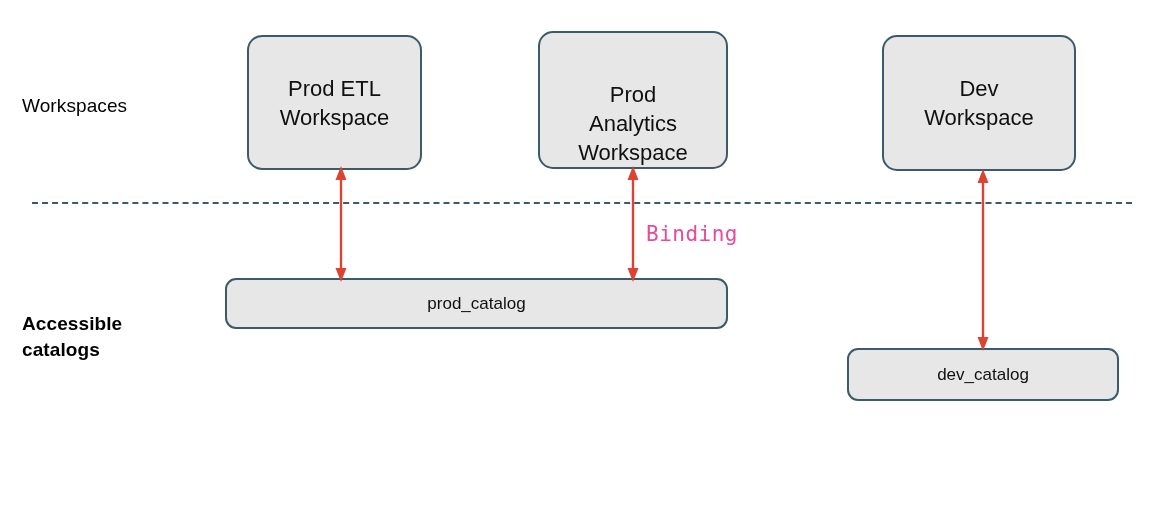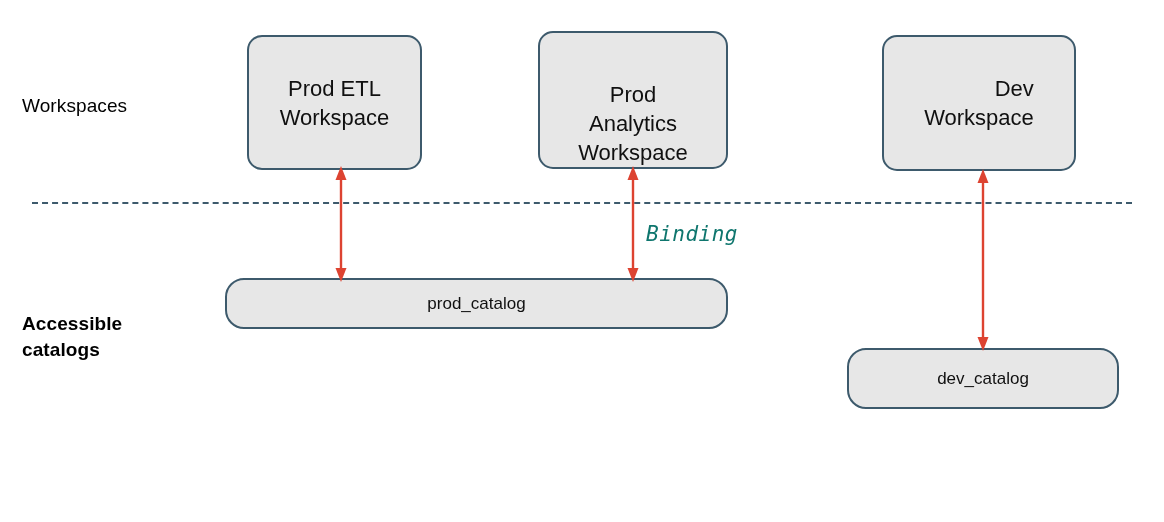--- a/index.html
+++ b/index.html
@@ -49,31 +49,31 @@
     color: #101010;
     font-family: "Liberation Sans", sans-serif;
   }
   .node.workspace {
     font-size: 22px;
     line-height: 29px;
   }
   .node.catalog {
     font-size: 17px;
     line-height: 22px;
-    border-radius: 19px;
+    border-radius: 11px;
   }
   .node span {
     white-space: pre-line;
     display: block;
   }
   #node-prod-etl      { left: 247px; top: 35px;  width: 175px; height: 135px; }
   #node-prod-analytics{ left: 538px; top: 31px;  width: 190px; height: 138px; align-items: flex-end; }
-  #node-dev           { left: 882px; top: 35px;  width: 194px; height: 136px; text-align: right; }
+  #node-dev           { left: 882px; top: 35px;  width: 194px; height: 136px; }
   #node-prod-catalog  { left: 225px; top: 278px; width: 503px; height: 51px; }
-  #node-dev-catalog   { left: 847px; top: 348px; width: 272px; height: 61px; }
+  #node-dev-catalog   { left: 847px; top: 348px; width: 272px; height: 53px; }
 
   #divider {
     position: absolute;
     left: 32px;
     top: 202px;
     width: 1100px;
     height: 2px;
     border-top: 2px dashed #3d5a6c;
     box-sizing: border-box;
   }
@@ -84,24 +84,23 @@
   #arrow-prod-etl      { left: 326px; top: 164px; }
   #arrow-prod-analytics{ left: 618px; top: 164px; }
   #arrow-dev           { left: 968px; top: 167px; }
 
   #binding-label {
     position: absolute;
     left: 646px;
     top: 222px;
     font-family: "DejaVu Sans Mono", "Liberation Mono", monospace;
     font-size: 21px;
-    color: #0f766e;
+    color: #ec4899;
     letter-spacing: 0.5px;
     white-space: nowrap;
-    font-style: italic;
   }
 </style>
 </head>
 <body>
 
 <div id="canvas">
 
   <div class="row-label" id="label-workspaces">Workspaces</div>
 
   <div class="row-label" id="label-catalogs">Accessible

